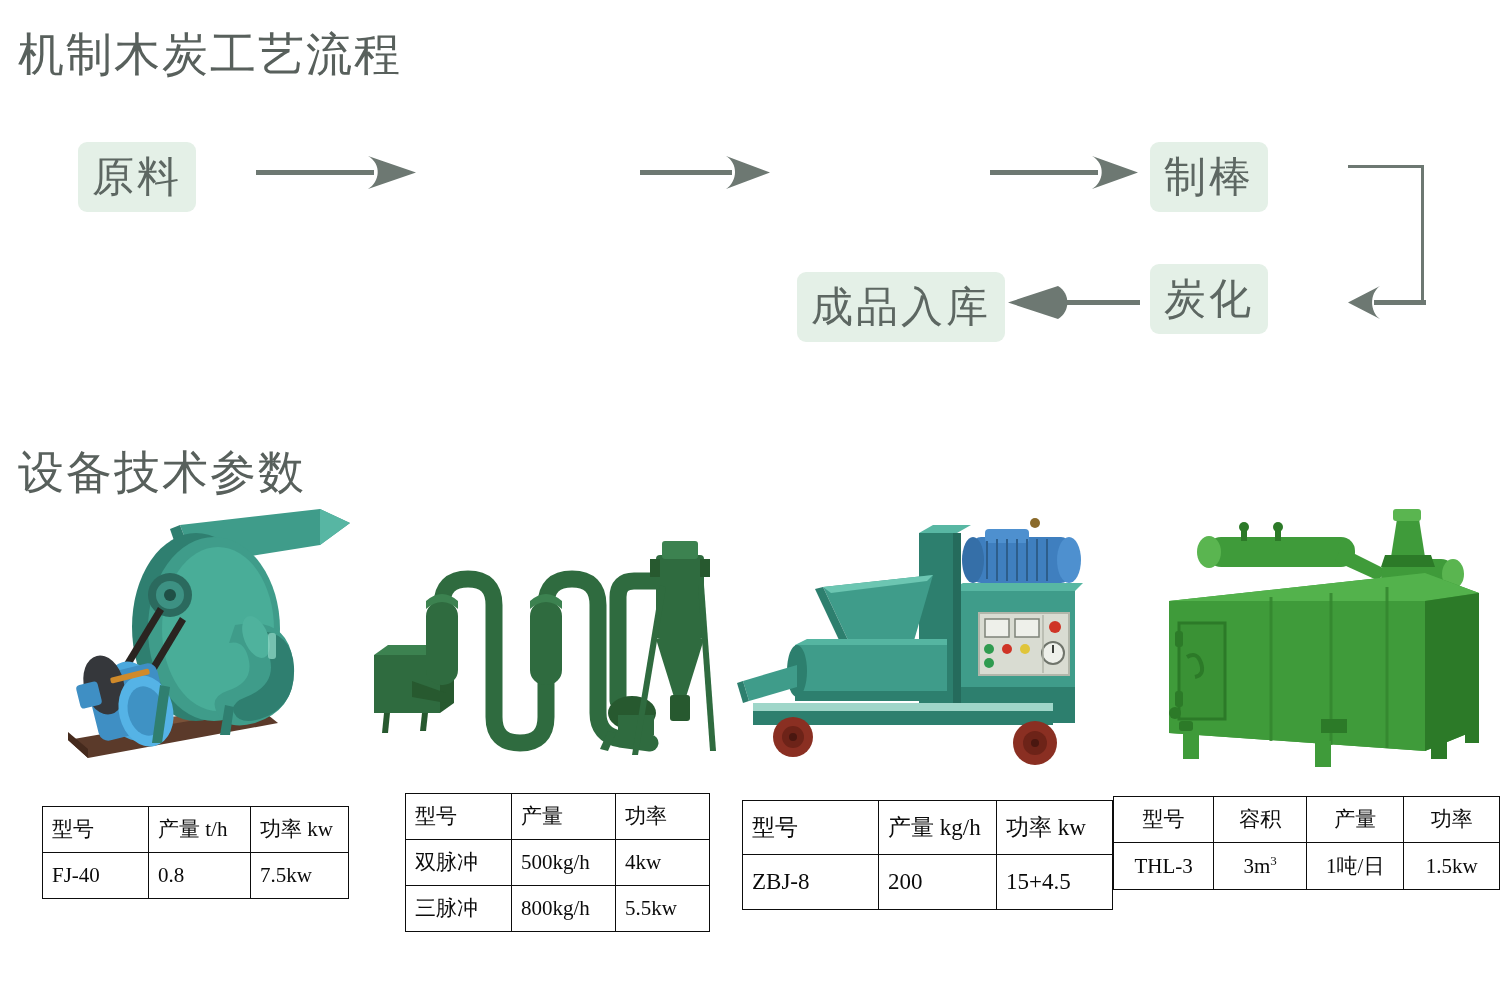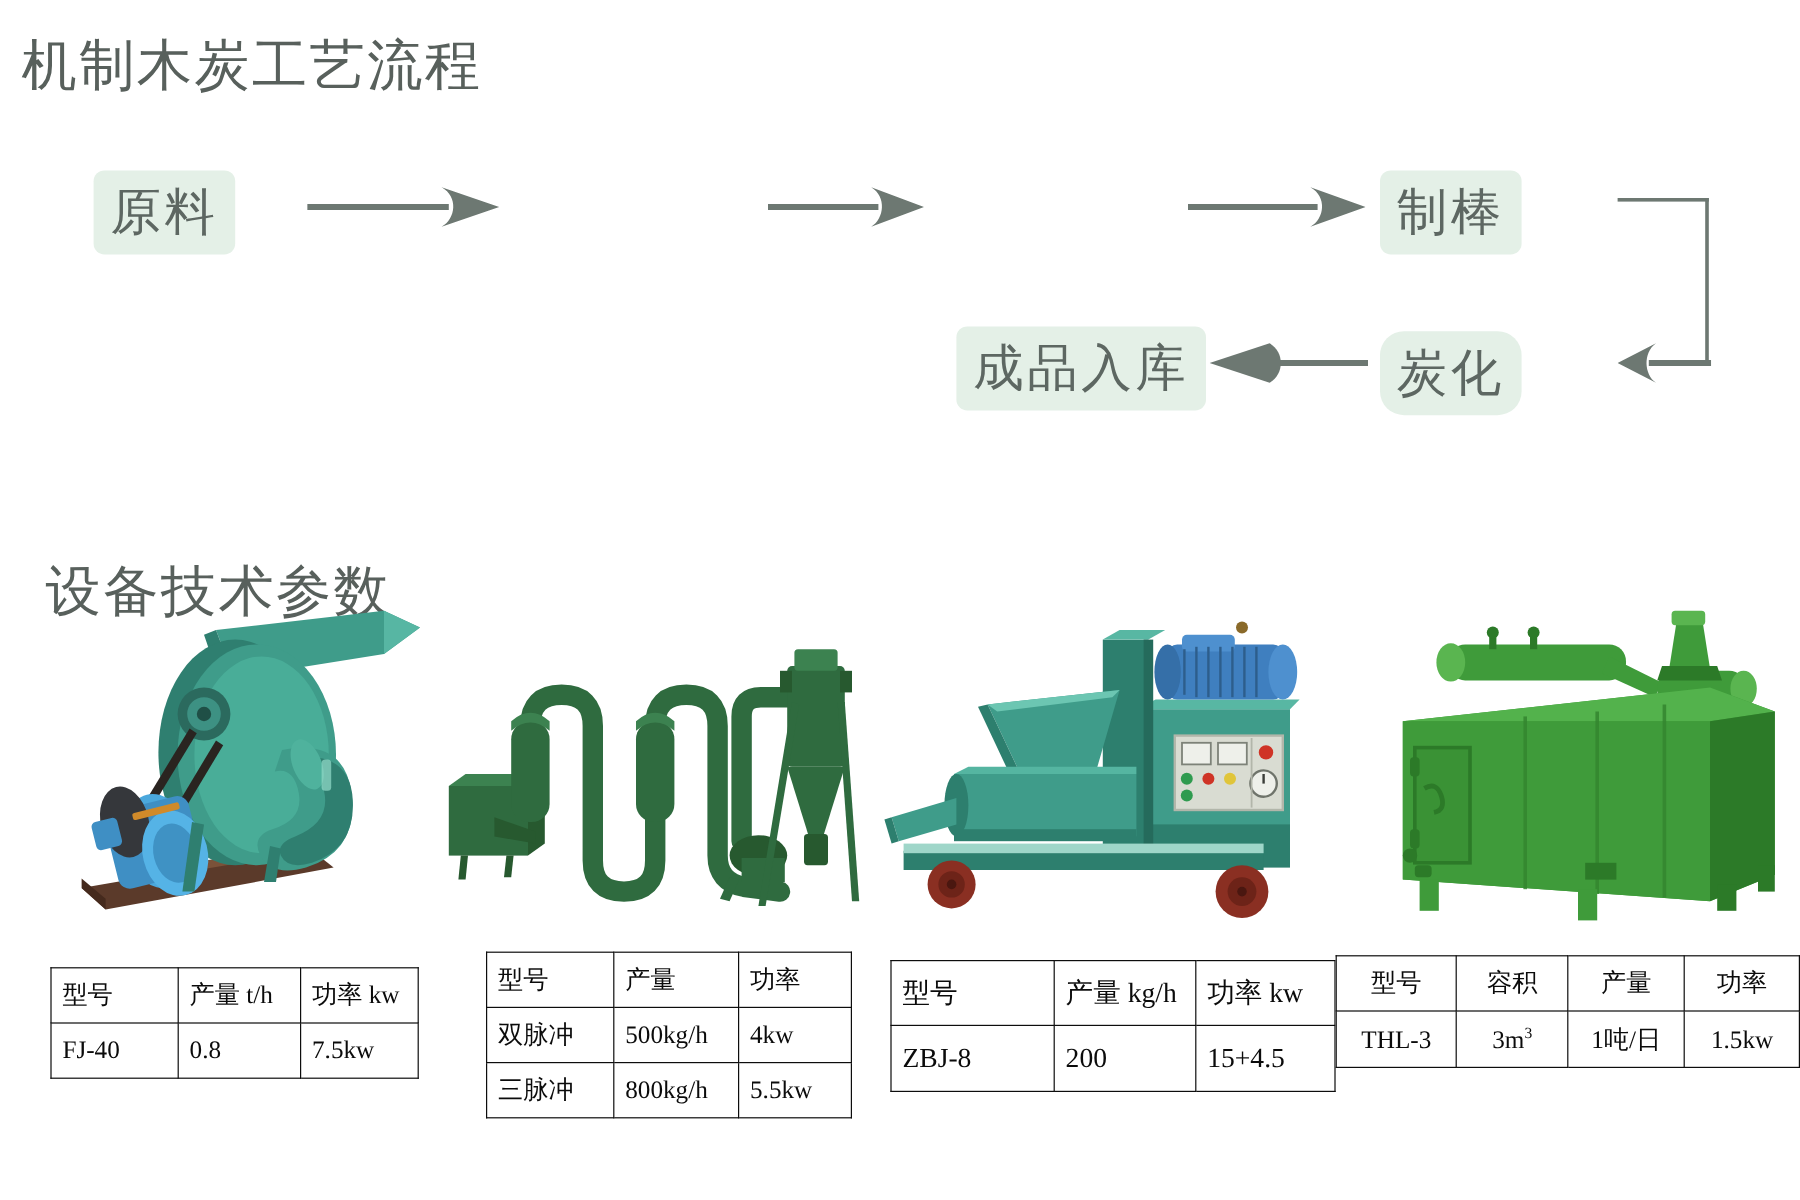--- a/index.html
+++ b/index.html
@@ -19,21 +19,21 @@
   .section-title {
     position: absolute;
     color: #58605c;
     font-size: 46px;
     font-weight: 400;
     letter-spacing: 2px;
     white-space: nowrap;
     font-family: Liberation Sans, sans-serif;
   }
   #flow-title { left: 18px; top: 24px; }
-  #spec-title { left: 18px; top: 462px; margin-left: 20px; }
+  #spec-title { left: 18px; top: 442px; }
 
   
   #flowchart {
     position: absolute;
     left: 0; top: 120px;
     width: 1500px; height: 250px;
   }
   .flow-node {
     position: absolute;
     background: #e4f0e7;
@@ -126,21 +126,21 @@
   <div class="flow-node" style="left:78px; top:22px;">
     <span>原料</span>
   </div>
 
 
 
   <div class="flow-node" style="left:1150px; top:22px;">
     <span>制棒</span>
   </div>
 
-  <div class="flow-node" style="left:1150px; top:156px;border-radius:20px;">
+  <div class="flow-node" style="left:1150px; top:144px;">
     <span>炭化</span>
   </div>
 
   <div class="flow-node" style="left:797px; top:152px;">
     <span>成品入库</span>
   </div>
 
   <svg class="flow-arrow" style="left:256px; top:32px; width:160px;" viewBox="0 0 160 40">
     <path d="M0,18 L118,18 L118,23 L0,23 Z" fill="#6d7872"></path>
     <path d="M112,4 L160,20.5 L112,37 C124,30 126,12 112,4 Z" fill="#6d7872"></path>

